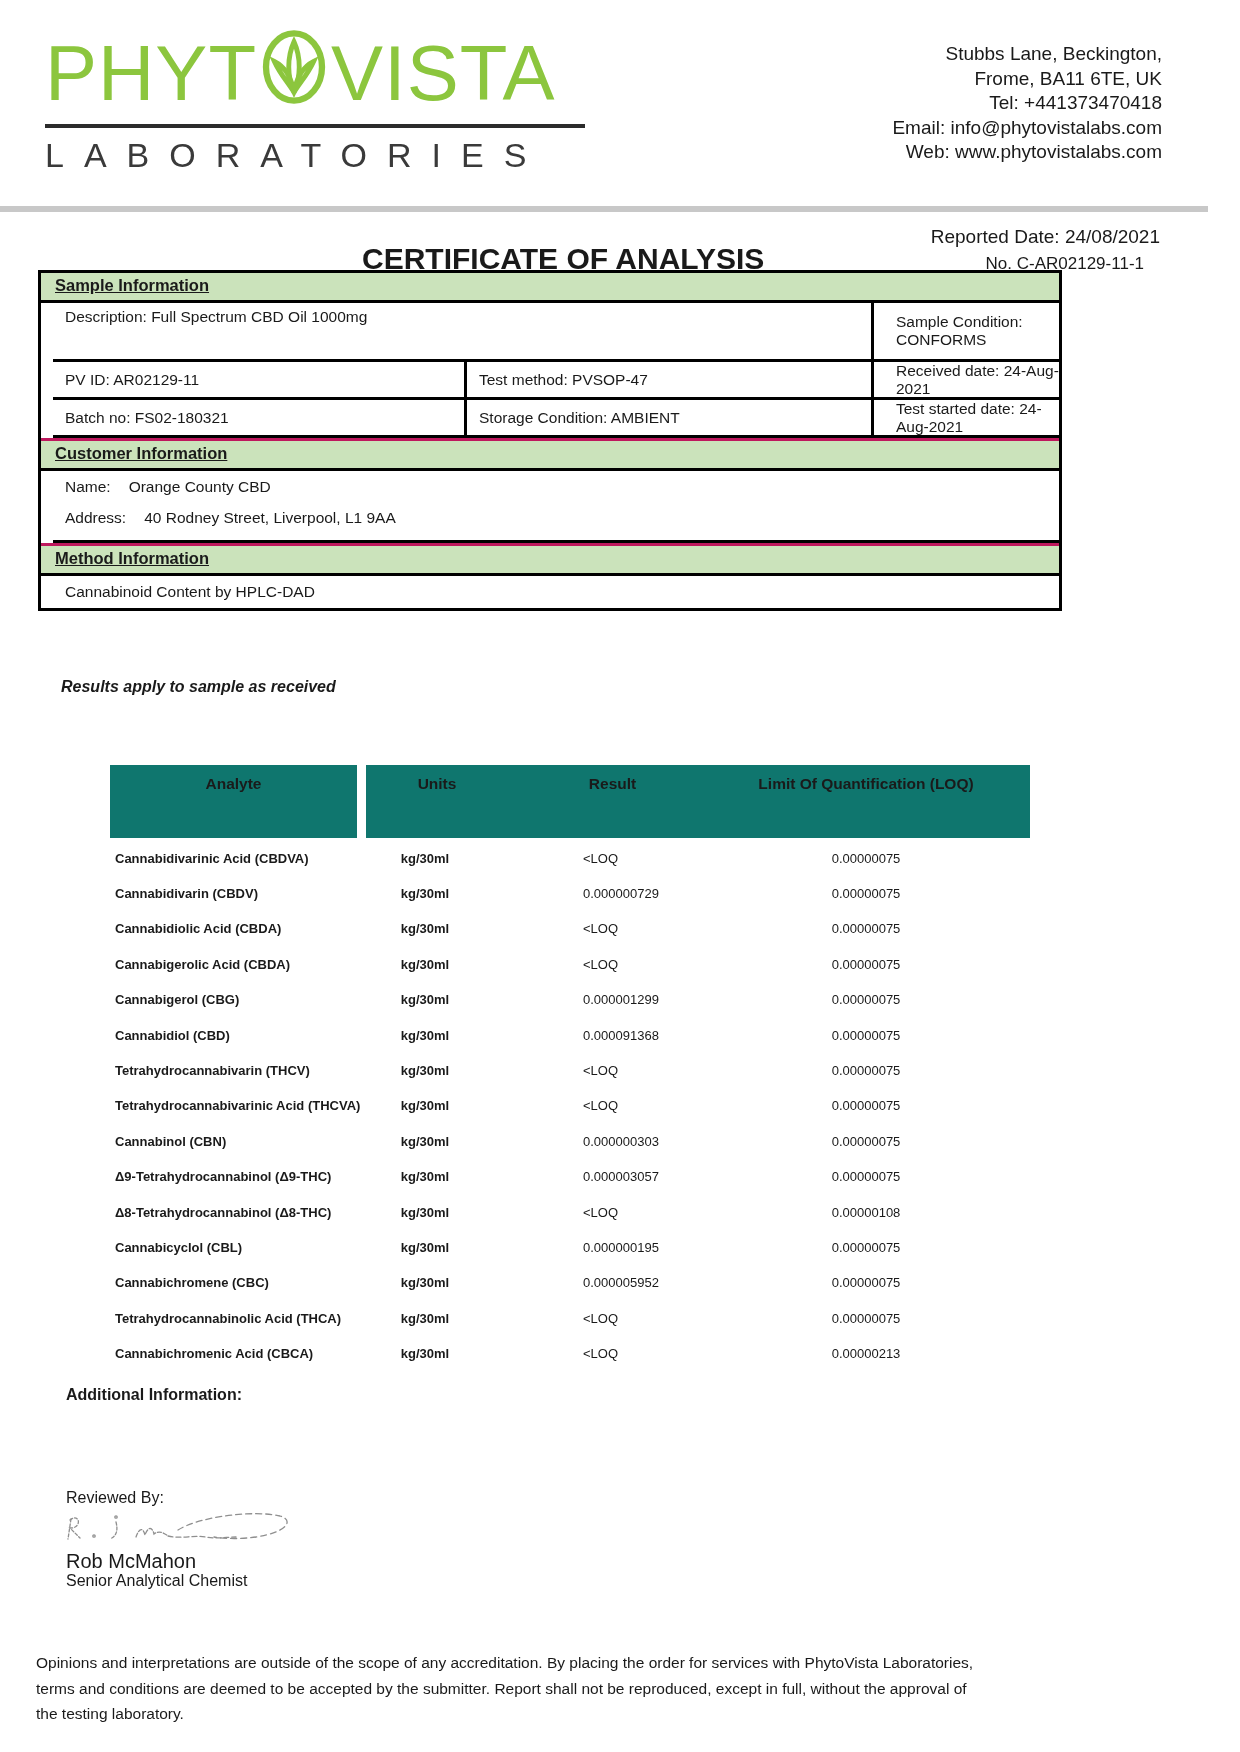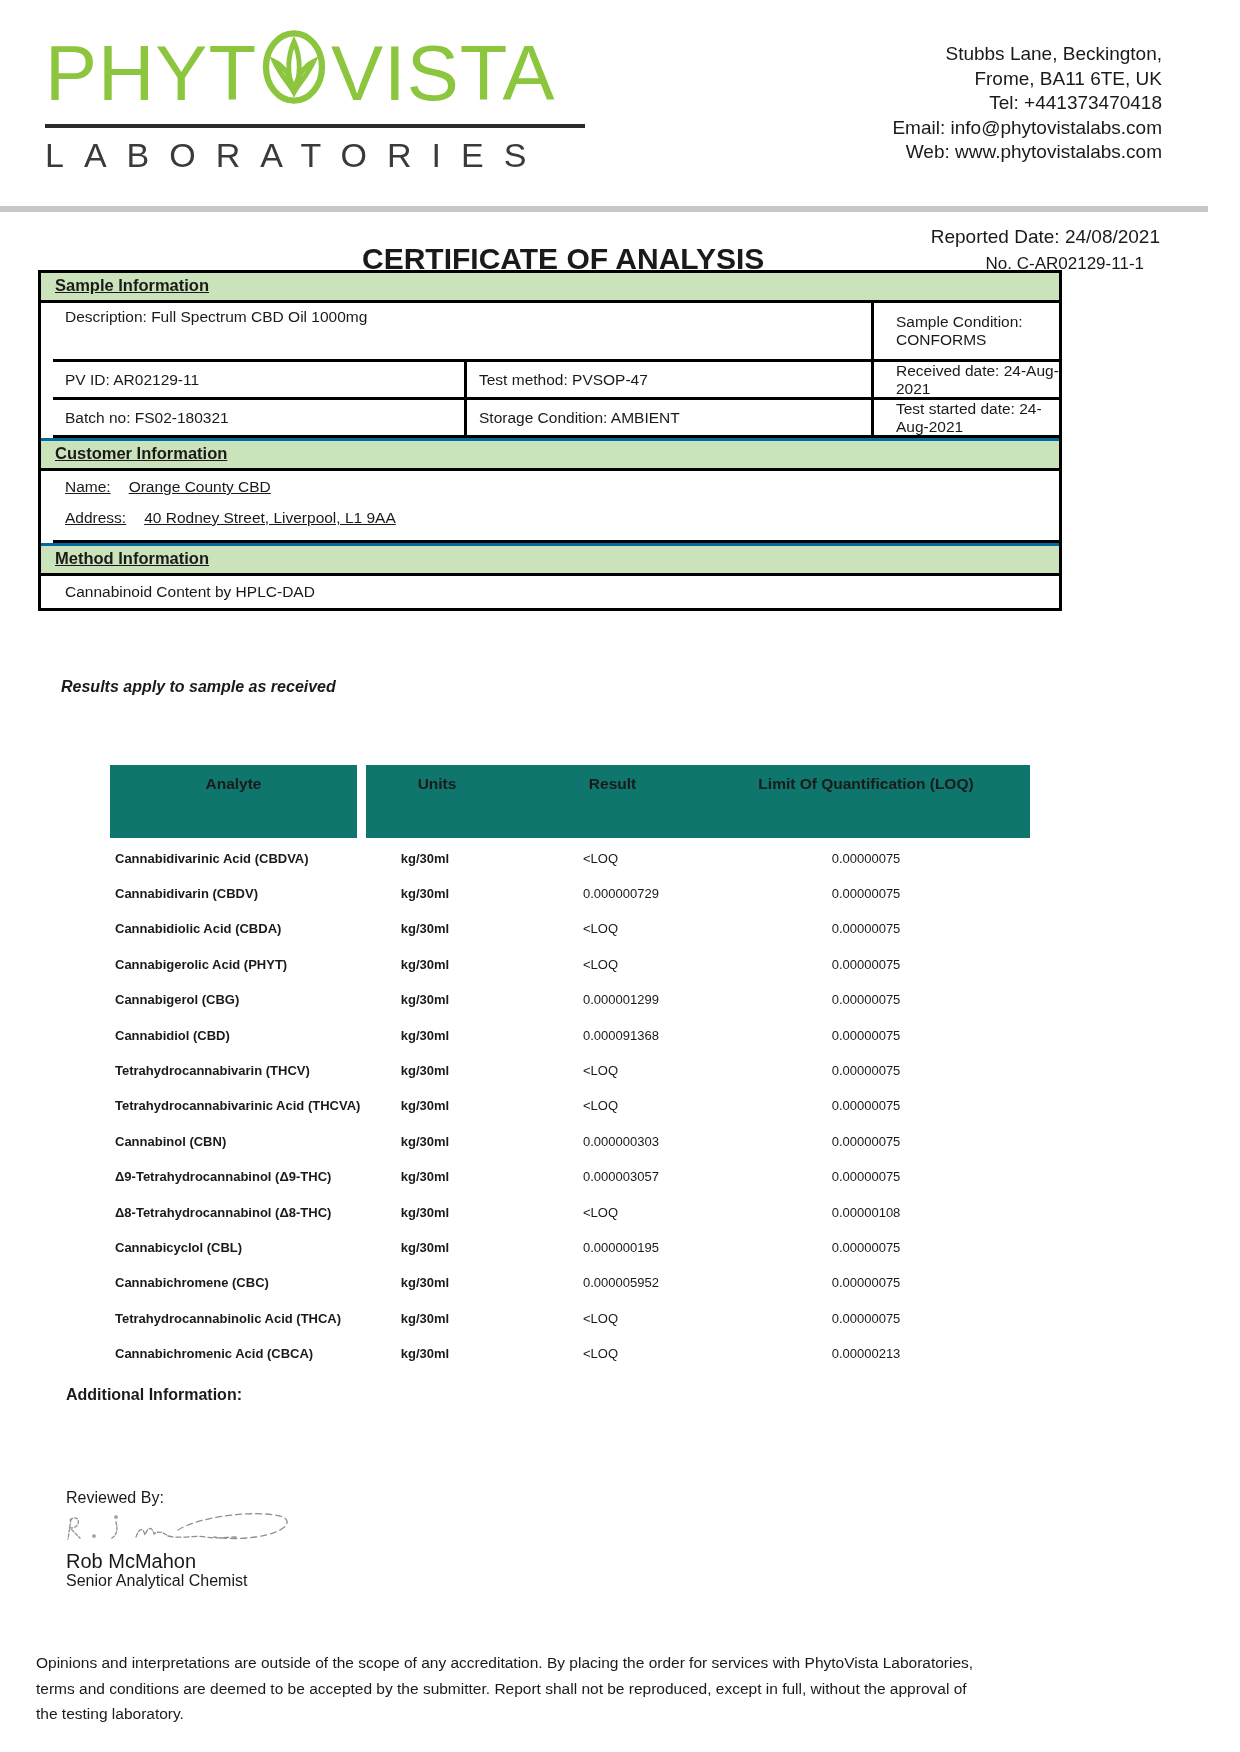--- a/index.html
+++ b/index.html
@@ -20,32 +20,32 @@
   .top-rule{position:absolute;top:206px;left:0;width:1208px;height:6px;background:#c8c8c8;}
 
   .report-date{position:absolute;top:226px;right:80px;font-size:19px;}
   .report-no{position:absolute;top:254px;right:96px;font-size:17px;}
   .coa-title{position:absolute;left:362px;top:242px;font-size:30px;font-weight:bold;letter-spacing:0px;}
 
   
   .info-table{position:absolute;left:38px;top:270px;width:1018px;border:3px solid #000;font-size:15.5px;}
   .sec-head{background:#cbe3bb;font-weight:bold;font-size:16.5px;padding:3px 0 3px 14px;
             border-bottom:3px solid #000;height:21px;}
-  .sec-head.mid{border-top:3px solid #0369a1;}
+  .sec-head.mid{border-top:3px solid #be185d;}
   .sec-head span{text-decoration:underline;}
   .irow{display:flex;border-bottom:3px solid #000;margin-left:12px;}
   .irow:last-child{border-bottom:none;}
   .rowA{height:56px;}
   .rowA .c1{flex:0 0 806px;border-right:3px solid #000;padding:5px 0 0 12px;}
   .rowA .c2{flex:1;display:flex;align-items:center;padding-left:22px;}
   .rowBC{height:35px;}
   .rowBC .c1{flex:0 0 399px;border-right:3px solid #000;display:flex;align-items:center;padding-left:12px;}
   .rowBC .c2{flex:0 0 392px;border-right:3px solid #000;display:flex;align-items:center;padding-left:12px;}
   .rowBC .c3{flex:1;display:flex;align-items:center;padding-left:22px;}
-  .rowD{height:62px;display:block;padding-left:12px;text-decoration:underline;}
+  .rowD{height:62px;display:block;padding-left:12px;}
   .rowD .line1{margin-top:7px;}
   .rowD .line2{margin-top:13px;}
   .rowD .val{margin-left:18px;}
   .rowE{height:32px;display:flex;align-items:center;padding-left:12px;}
 
   .note{position:absolute;left:46px;top:678px;font-size:16px;font-weight:bold;font-style:italic;margin-left:15px;}
 
   
   .res-head{position:absolute;left:110px;top:765px;width:920px;height:73px;background:#0f766e;}
   .res-head .gap{position:absolute;left:247px;top:0;width:9px;height:100%;background:#ffffff;}
@@ -167,21 +167,21 @@
         <span class="cell-result">0.000000729</span>
         <span class="cell-loq">0.00000075</span>
       </div>
       <div class="res-row">
         <span class="cell-analyte">Cannabidiolic Acid (CBDA)</span>
         <span class="cell-units">kg/30ml</span>
         <span class="cell-result">&lt;LOQ</span>
         <span class="cell-loq">0.00000075</span>
       </div>
       <div class="res-row">
-        <span class="cell-analyte">Cannabigerolic Acid (PHYT)</span>
+        <span class="cell-analyte">Cannabigerolic Acid (CBDA)</span>
         <span class="cell-units">kg/30ml</span>
         <span class="cell-result">&lt;LOQ</span>
         <span class="cell-loq">0.00000075</span>
       </div>
       <div class="res-row">
         <span class="cell-analyte">Cannabigerol (CBG)</span>
         <span class="cell-units">kg/30ml</span>
         <span class="cell-result">0.000001299</span>
         <span class="cell-loq">0.00000075</span>
       </div>

